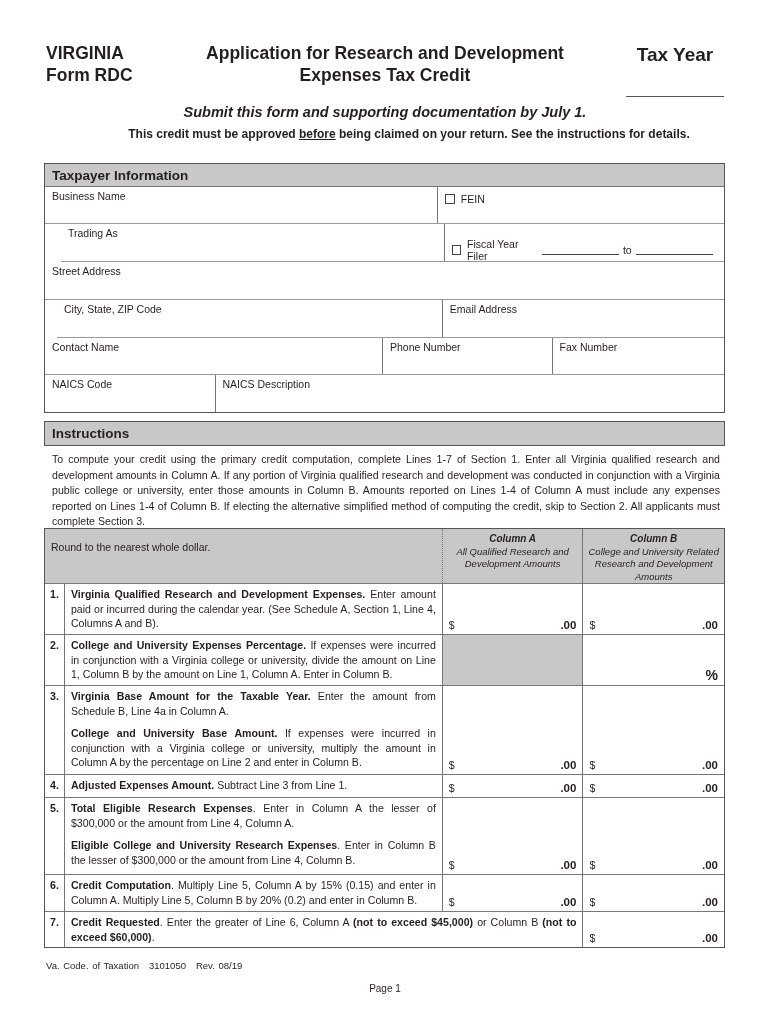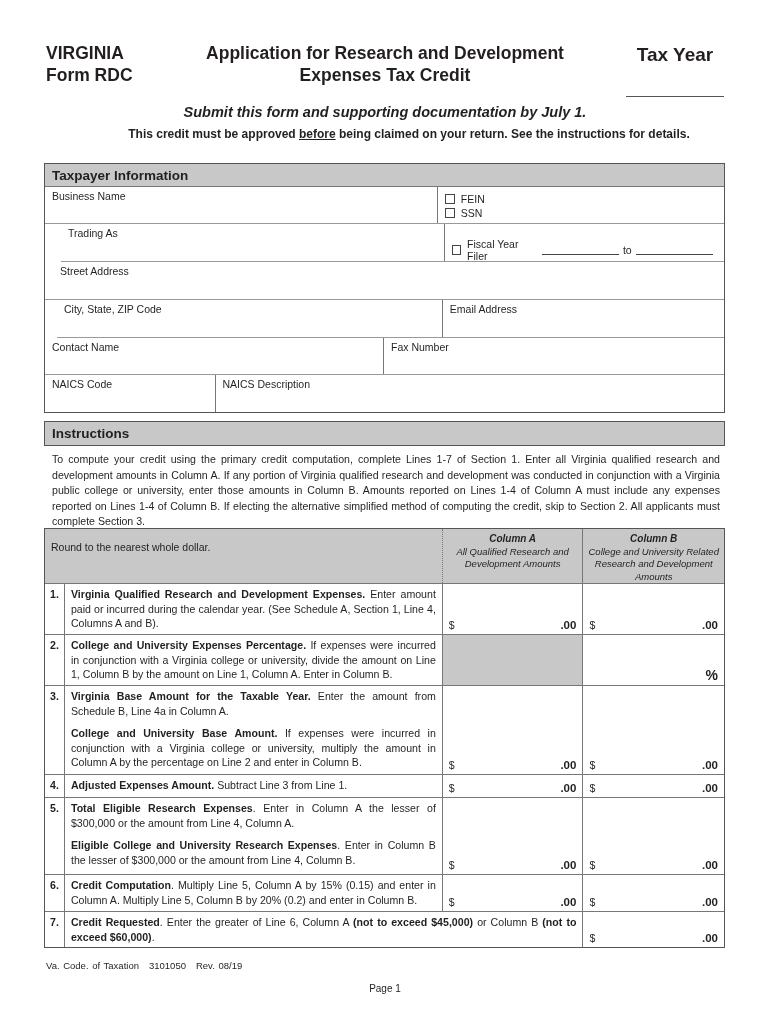--- a/index.html
+++ b/index.html
@@ -70,47 +70,44 @@
 
 <div class="box" style="top:163px;">
   <div class="sec-head">Taxpayer Information</div>
   <div class="row" style="height:37px;">
     <div class="cell" style="width:394px;"><span>Business Name</span></div>
     <div class="cell" style="width:287px;padding-top:4px;">
       <div class="chk">
           <span class="cb"></span>
           <span>FEIN</span>
         </div>
-      <div class="chk">
-          <span class="cb"></span>
-          <span>SSN</span>
-        </div>
     </div>
   </div>
   <div class="row" style="height:38px;margin-left:16px;">
     <div class="cell" style="width:394px;"><span>Trading As</span></div>
     <div class="cell" style="width:287px;padding-top:12px;">
       <div class="chk">
           <span class="cb"></span>
           <span>Fiscal Year Filer</span>
           <span class="blank"></span>
           <span>to</span>
           <span class="blank"></span>
         </div>
     </div>
   </div>
   <div class="row" style="height:38px;">
-    <div class="cell" style="width:681px;margin-left:8px;"><span>Street Address</span></div>
+    <div class="cell" style="width:681px;"><span>Street Address</span></div>
   </div>
   <div class="row" style="height:38px;margin-left:12px;">
     <div class="cell" style="width:394px;"><span>City, State, ZIP Code</span></div>
     <div class="cell" style="width:287px;"><span>Email Address</span></div>
   </div>
   <div class="row" style="height:37px;">
     <div class="cell" style="width:339px;"><span>Contact Name</span></div>
+    <div class="cell" style="width:170px;"><span>Phone Number</span></div>
     <div class="cell" style="width:172px;"><span>Fax Number</span></div>
   </div>
   <div class="row" style="height:37px;">
     <div class="cell" style="width:171px;"><span>NAICS Code</span></div>
     <div class="cell" style="width:510px;"><span>NAICS Description</span></div>
   </div>
 </div>
 
 <div class="instr-box">
   <div class="sec-head" style="border-bottom:none;">Instructions</div>

